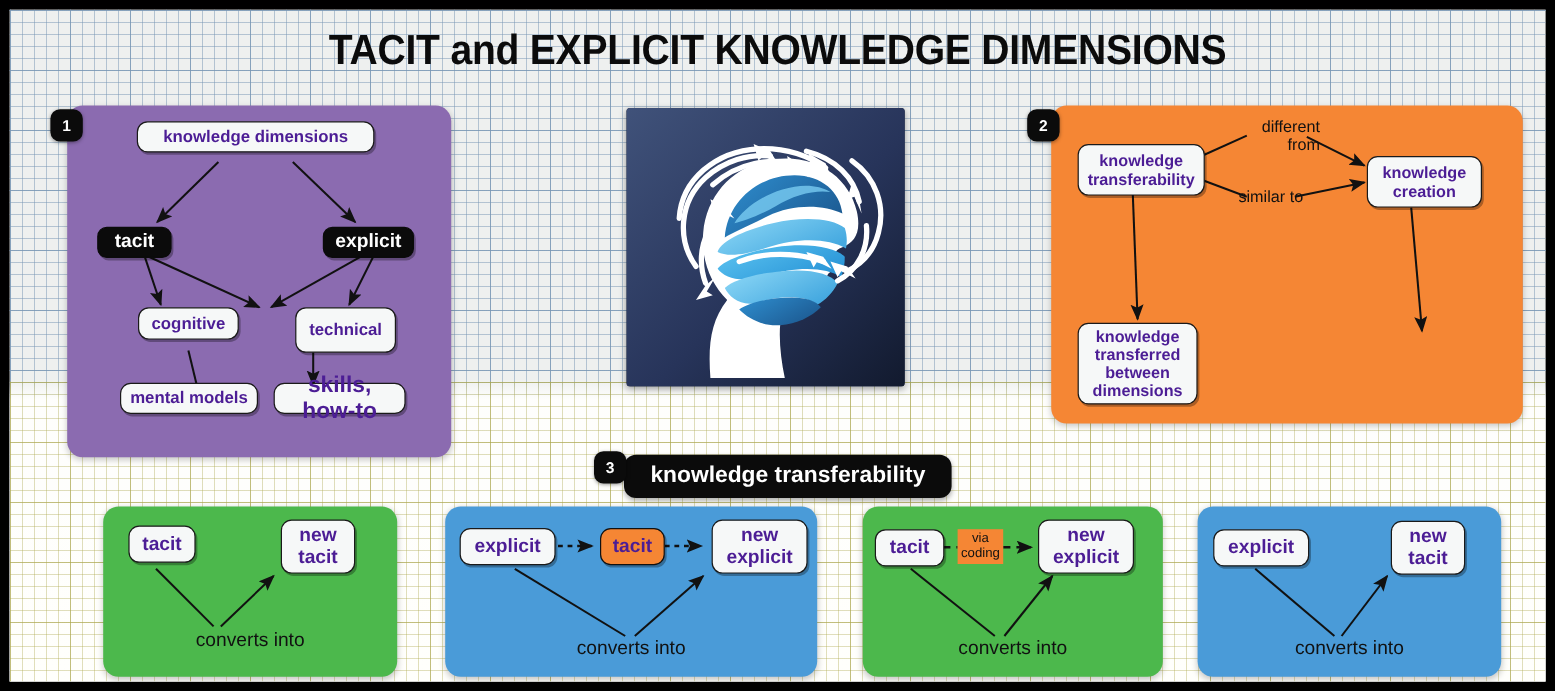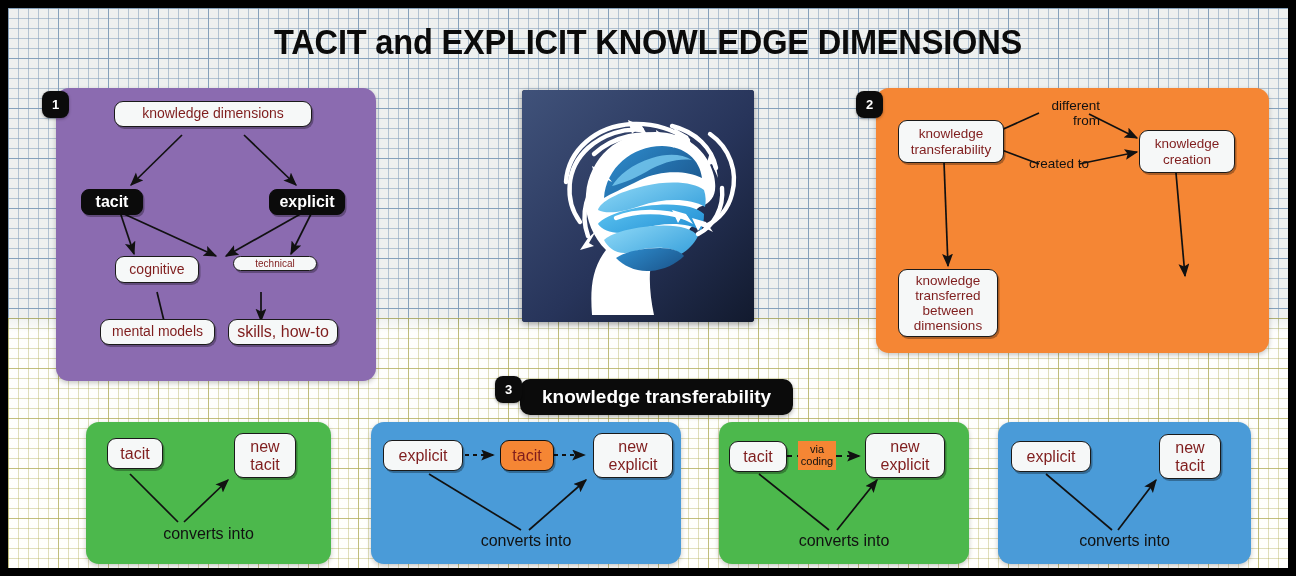--- a/index.html
+++ b/index.html
@@ -93,25 +93,26 @@
   }
 
   
   .node {
     position: absolute;
     background: #f6f8f8;
     border: 1.6px solid #1a1a1a;
     border-radius: 9px;
     display: flex; align-items: center; justify-content: center;
     text-align: center;
-    color: #7f1d1d;
+    color: #4c1d95;
     line-height: 1.12;
     box-shadow: 1.5px 2px 0 rgba(0,0,0,0.30);
     z-index: 4;
     padding: 2px 6px;
+    font-weight: bold;
   }
   .node.dark {
     background: #0b0b0b; color: #fff; font-weight: bold;
     border-color: #0b0b0b; border-radius: 8px;
   }
   .node.orange { background: #F58634; border-color: #111; }
 
   
   .arrows { position: absolute; left: 0; top: 0; width: 100%; height: 100%; z-index: 3; overflow: visible; }
 
@@ -162,25 +163,25 @@
       </svg>
 
       <div class="node" style="left:58px; top:13px; width:198px; height:26px; font-size:14px;">knowledge dimensions</div>
 
       <div class="node dark" style="left:25px; top:101px; width:62px; height:26px; font-size:16px;">tacit</div>
 
       <div class="node dark" style="left:213px; top:101px; width:76px; height:26px; font-size:16px;">explicit</div>
 
       <div class="node" style="left:59px; top:168px; width:84px; height:27px; font-size:14px;">cognitive</div>
 
-      <div class="node" style="left:177px; top:168px; width:84px; height:15px; font-size:10px;">technical</div>
+      <div class="node" style="left:190px; top:168px; width:84px; height:38px; font-size:14px;">technical</div>
 
       <div class="node" style="left:44px; top:231px; width:115px; height:26px; font-size:14px;">mental models</div>
 
-      <div class="node" style="left:172px; top:231px; width:110px; height:26px; font-size:16px;">skills, how-to</div>
+      <div class="node" style="left:172px; top:231px; width:110px; height:26px; font-size:19px;">skills, how-to</div>
     </div>
     <div class="badge" id="badge1">1</div>
 
     <div id="brain">
       <svg viewBox="0 0 232 232" width="232" height="232">
         <defs>
           <linearGradient id="bgrad" x1="0" y1="0" x2="1" y2="1">
             <stop offset="0%" stop-color="#40527a"></stop>
             <stop offset="55%" stop-color="#27345a"></stop>
             <stop offset="100%" stop-color="#121a2e"></stop>
@@ -264,21 +265,21 @@
 
       <div class="node" style="left:22px; top:181px; width:100px; height:68px; font-size:13.5px; white-space:pre-line;">knowledge
 transferred
 between
 dimensions</div>
 
 
       <div class="caption" style="left:152px; top:10px; width:72px; font-size:13.5px; white-space:pre-line;text-align:right;">different
 from</div>
 
-      <div class="caption" style="left:147px; top:68px; width:72px; font-size:13.5px; white-space:pre-line;">created to</div>
+      <div class="caption" style="left:147px; top:68px; width:72px; font-size:13.5px; white-space:pre-line;">similar to</div>
     </div>
     <div class="badge" id="badge2">2</div>
 
     <div class="badge" id="badge3">3</div>
     <div id="pill3">knowledge transferability</div>
 
     <div class="panel" id="panelA">
       <svg class="arrows" viewBox="0 0 245 142">
         <defs>
           <marker id="ahA" markerWidth="9" markerHeight="9" refX="7.2" refY="3.2" orient="auto">

